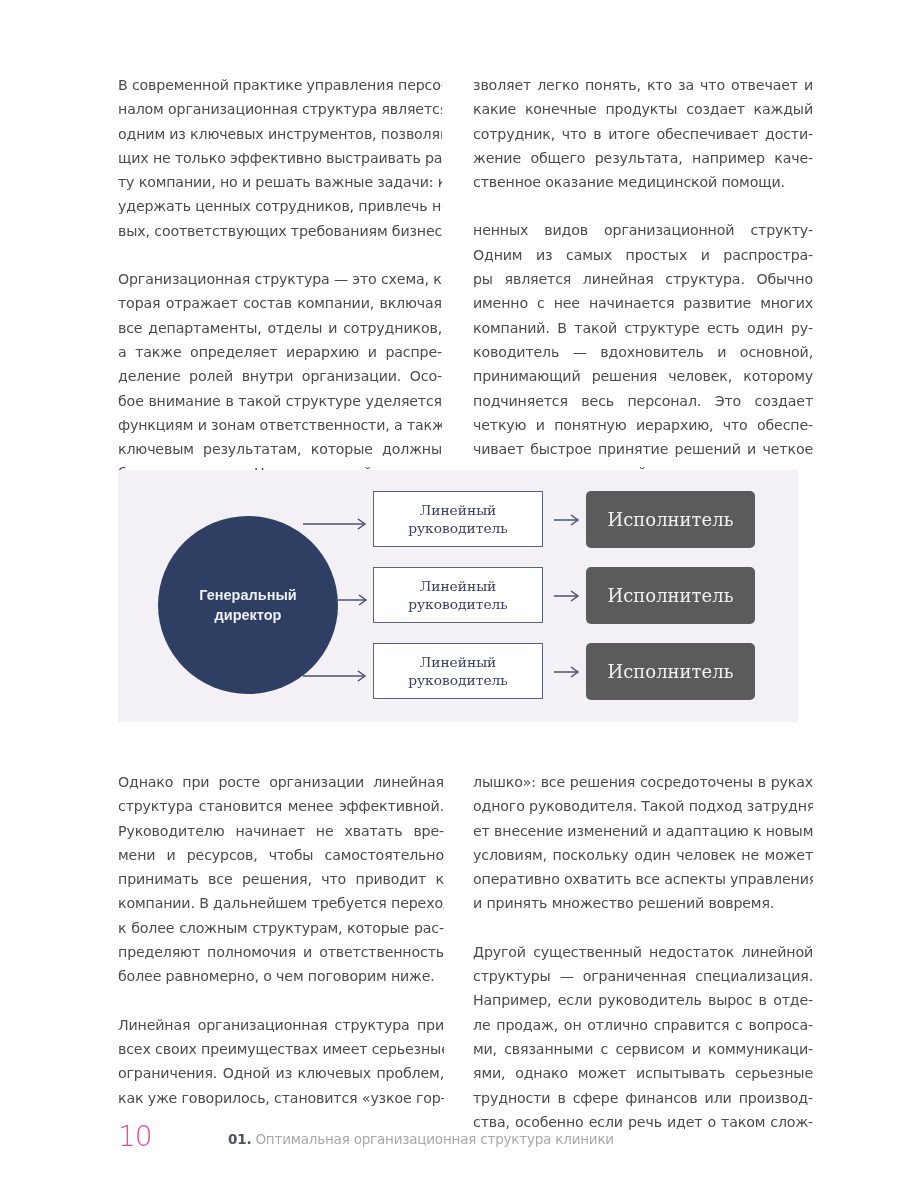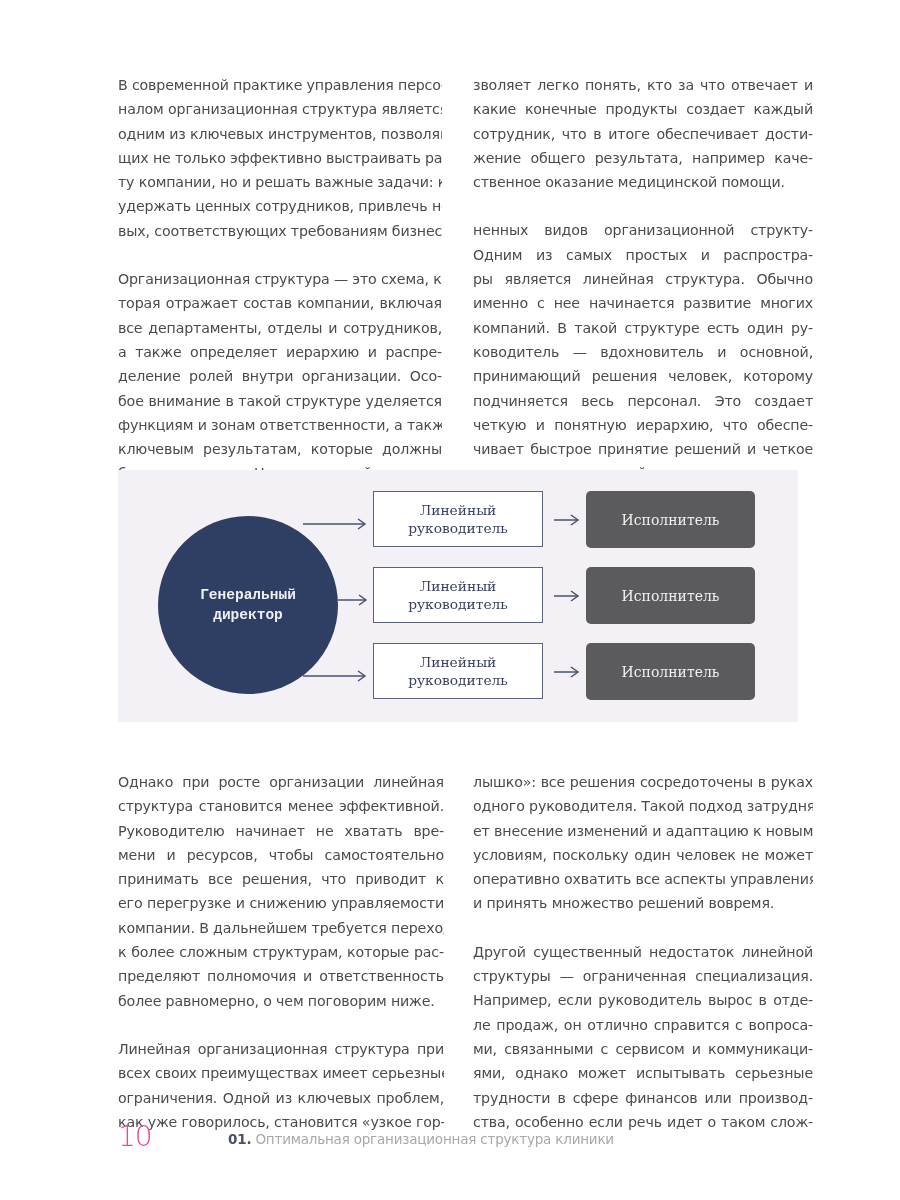--- a/index.html
+++ b/index.html
@@ -19,32 +19,32 @@
   #col-bot-left { left: 118px; top: 770px; width: 326px; }
   #col-bot-right { left: 473px; top: 770px; width: 340px; }
 
   .diagram {
     position: absolute; left: 118px; top: 470px; width: 680px; height: 252px;
     background: #f3f1f5;
   }
   .circle {
     position: absolute; left: 40px; top: 46px; width: 180px; height: 178px; border-radius: 50%;
     background: #2f3f64; color: #eef0f5; display: flex; align-items: center; justify-content: center;
-    text-align: center; font-family: Liberation Mono, monospace; font-weight: bold; font-size: 14.5px; line-height: 20px;
+    text-align: center; font-family: Liberation Sans, sans-serif; font-weight: bold; font-size: 14.5px; line-height: 20px;
   }
   .mid-box {
     position: absolute; left: 255px; width: 170px; height: 56px; background: #ffffff;
     border: 1.3px solid #5b6180; border-radius: 0; box-sizing: border-box;
     display: flex; align-items: center; justify-content: center; text-align: center;
     font-family: "DejaVu Serif", serif; font-size: 13.8px; line-height: 18.5px; color: #3b4160;
   }
   .exec-box {
     position: absolute; left: 468px; width: 169px; height: 57px; background: #5b5b5d; border-radius: 5px;
     display: flex; align-items: center; justify-content: center;
-    font-family: "DejaVu Serif", serif; font-size: 14px; color: #f1f1f1;
+    font-family: "DejaVu Serif", serif; font-size: 18px; color: #f1f1f1;
   }
   .arrow {
     position: absolute; height: 12px;
   }
   .arrow svg { display: block; }
 
   .footer-num {
     position: absolute; left: 118px; top: 1120px; font-size: 28px; font-weight: 300;
     color: #ec4899; font-family: "DejaVu Sans", sans-serif; letter-spacing: -1px;
   }
@@ -179,21 +179,20 @@
   </div>
 </div>
 
 <div class="col" id="col-bot-left">
   <p>
     <span class="line">Однако при росте организации линейная</span>
     <span class="line">структура становится менее эффективной.</span>
     <span class="line">Руководителю начинает не хватать вре-</span>
     <span class="line">мени и ресурсов, чтобы самостоятельно</span>
     <span class="line">принимать все решения, что приводит к</span>
-    <span class="line">его перегрузке и снижению управляемости</span>
     <span class="line">компании. В дальнейшем требуется переход</span>
     <span class="line">к более сложным структурам, которые рас-</span>
     <span class="line">пределяют полномочия и ответственность</span>
     <span class="line last">более равномерно, о чем поговорим ниже.</span>
   </p>
   <p>
     <span class="line">Линейная организационная структура при</span>
     <span class="line">всех своих преимуществах имеет серьезные</span>
     <span class="line">ограничения. Одной из ключевых проблем,</span>
     <span class="line">как уже говорилось, становится «узкое гор-</span>

